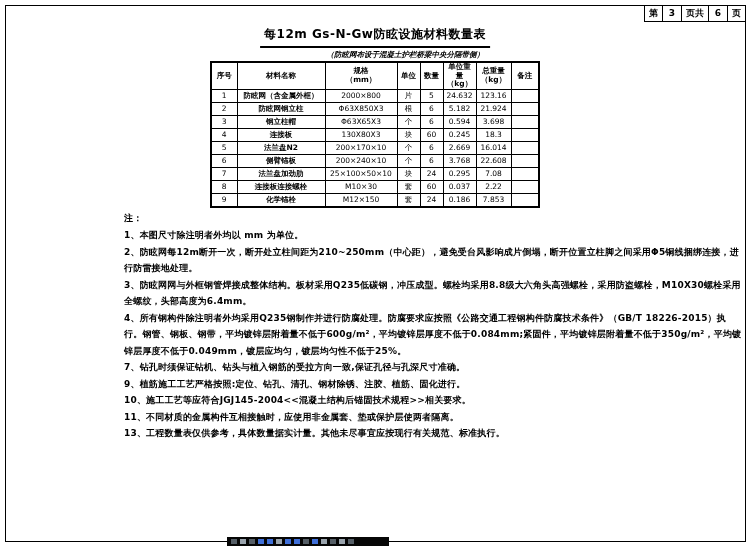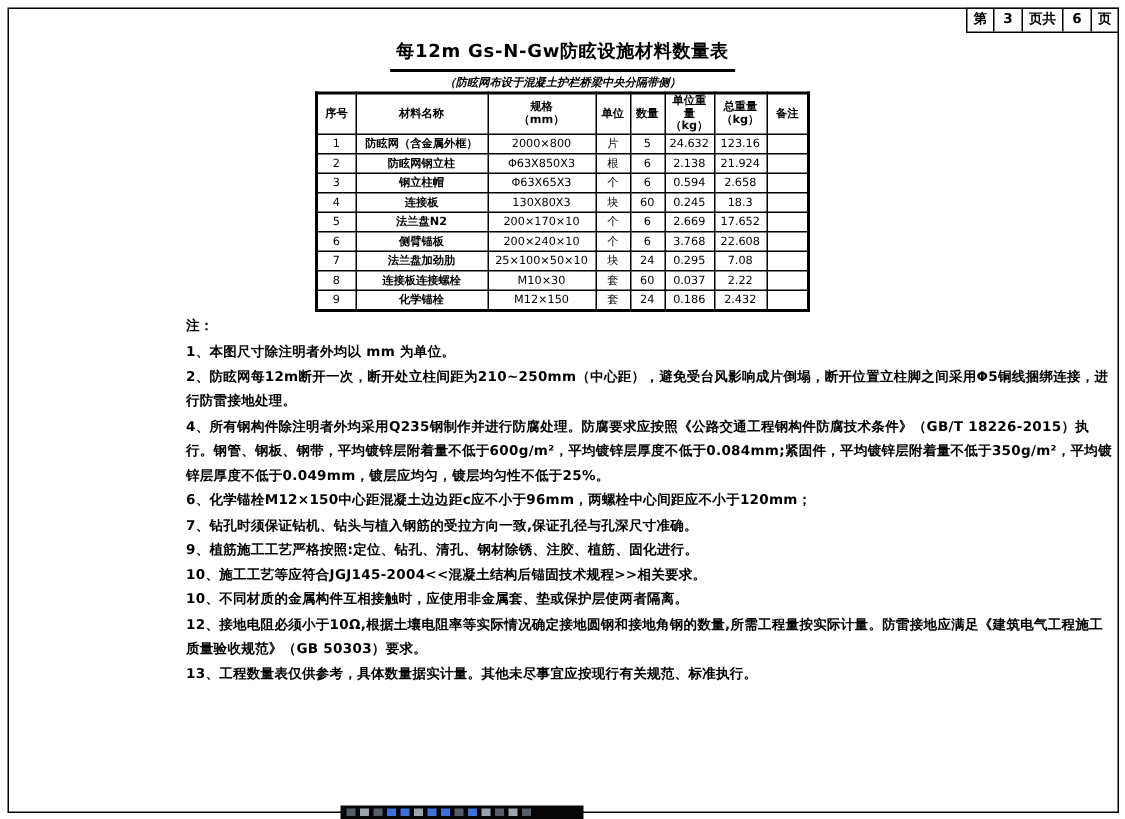--- a/index.html
+++ b/index.html
@@ -5,21 +5,21 @@
   html,body{margin:0;padding:0;background:#e8e8e8;}
   .sheet{position:relative;width:750px;height:546px;background:#ffffff;overflow:hidden;
          color:#000;font-family:"DejaVu Sans",sans-serif;}
   .frame{position:absolute;left:5px;top:5px;right:4px;bottom:4px;border:1px solid #000;pointer-events:none;}
   .pagebox{position:absolute;top:5px;right:4px;height:15px;display:flex;align-items:stretch;
            border:1px solid #000;background:#fff;font-size:9px;font-weight:bold;line-height:14px;}
   .pb-cell{padding:0 4px;border-left:1px solid #000;white-space:nowrap;}
   .pb-cell:first-child{border-left:none;}
   .pb-num{min-width:10px;text-align:center;}
 
-  .title-block{position:absolute;top:26px;left:50%;transform:translateX(-50%);text-align:center;}
+  .title-block{position:absolute;top:26px;left:50%;transform:translateX(-50%);text-align:right;}
   .doc-title{display:block;font-size:12px;font-weight:bold;letter-spacing:.5px;
              padding:0 4px 3px;border-bottom:2px solid #000;white-space:nowrap;}
   .doc-subtitle{display:block;font-size:7.5px;font-weight:bold;padding:2px 6px 2px;
                 border-bottom:1.5px solid #000;white-space:nowrap;font-style:italic;}
 
   table.materials{position:absolute;top:61px;left:50%;transform:translateX(-50%);
                   border-collapse:collapse;border:2px solid #000;font-size:7.5px;text-align:center;
                   background:#fff;}
   .materials th,.materials td{border:1px solid #000;padding:0 2px;height:12px;line-height:1.15;}
   .materials th{font-weight:bold;white-space:pre-line;height:22px;vertical-align:middle;}
@@ -93,33 +93,33 @@
           <td class="cell-total-weight">123.16</td>
           <td class="cell-remark"></td>
         </tr>
 
         <tr>
           <td class="cell-seq">2</td>
           <td class="cell-material-name">防眩网钢立柱</td>
           <td class="cell-spec">Φ63X850X3</td>
           <td class="cell-unit">根</td>
           <td class="cell-qty">6</td>
-          <td class="cell-unit-weight">2.138</td>
+          <td class="cell-unit-weight">5.182</td>
           <td class="cell-total-weight">21.924</td>
           <td class="cell-remark"></td>
         </tr>
 
         <tr>
           <td class="cell-seq">3</td>
           <td class="cell-material-name">钢立柱帽</td>
           <td class="cell-spec">Φ63X65X3</td>
           <td class="cell-unit">个</td>
           <td class="cell-qty">6</td>
           <td class="cell-unit-weight">0.594</td>
-          <td class="cell-total-weight">2.658</td>
+          <td class="cell-total-weight">3.698</td>
           <td class="cell-remark"></td>
         </tr>
 
         <tr>
           <td class="cell-seq">4</td>
           <td class="cell-material-name">连接板</td>
           <td class="cell-spec">130X80X3</td>
           <td class="cell-unit">块</td>
           <td class="cell-qty">60</td>
           <td class="cell-unit-weight">0.245</td>
@@ -127,21 +127,21 @@
           <td class="cell-remark"></td>
         </tr>
 
         <tr>
           <td class="cell-seq">5</td>
           <td class="cell-material-name">法兰盘N2</td>
           <td class="cell-spec">200×170×10</td>
           <td class="cell-unit">个</td>
           <td class="cell-qty">6</td>
           <td class="cell-unit-weight">2.669</td>
-          <td class="cell-total-weight">17.652</td>
+          <td class="cell-total-weight">16.014</td>
           <td class="cell-remark"></td>
         </tr>
 
         <tr>
           <td class="cell-seq">6</td>
           <td class="cell-material-name">侧臂锚板</td>
           <td class="cell-spec">200×240×10</td>
           <td class="cell-unit">个</td>
           <td class="cell-qty">6</td>
           <td class="cell-unit-weight">3.768</td>
@@ -171,50 +171,49 @@
           <td class="cell-remark"></td>
         </tr>
 
         <tr>
           <td class="cell-seq">9</td>
           <td class="cell-material-name">化学锚栓</td>
           <td class="cell-spec">M12×150</td>
           <td class="cell-unit">套</td>
           <td class="cell-qty">24</td>
           <td class="cell-unit-weight">0.186</td>
-          <td class="cell-total-weight">2.432</td>
+          <td class="cell-total-weight">7.853</td>
           <td class="cell-remark"></td>
         </tr>
       </tbody>
   </table>
 
   <div class="notes">
     <div class="notes-label">注：</div>
     <div>
 
         <div class="note">1、本图尺寸除注明者外均以 mm 为单位。</div>
 
         <div class="note">2、防眩网每12m断开一次，断开处立柱间距为210~250mm（中心距），避免受台风影响成片倒塌，断开位置立柱脚之间采用Φ5铜线捆绑连接，进行防雷接地处理。</div>
 
+        <div class="note">3、防眩网网与外框钢管焊接成整体结构。板材采用Q235低碳钢，冲压成型。螺栓均采用8.8级大六角头高强螺栓，采用防盗螺栓，M10X30螺栓采用全螺纹，头部高度为6.4mm。</div>
 
         <div class="note">4、所有钢构件除注明者外均采用Q235钢制作并进行防腐处理。防腐要求应按照《公路交通工程钢构件防腐技术条件》（GB/T 18226-2015）执行。钢管、钢板、钢带，平均镀锌层附着量不低于600g/m²，平均镀锌层厚度不低于0.084mm;紧固件，平均镀锌层附着量不低于350g/m²，平均镀锌层厚度不低于0.049mm，镀层应均匀，镀层均匀性不低于25%。</div>
 
 
-        <div class="note">6、化学锚栓M12×150中心距混凝土边边距c应不小于96mm，两螺栓中心间距应不小于120mm；</div>
 
         <div class="note">7、钻孔时须保证钻机、钻头与植入钢筋的受拉方向一致,保证孔径与孔深尺寸准确。</div>
 
 
         <div class="note">9、植筋施工工艺严格按照:定位、钻孔、清孔、钢材除锈、注胶、植筋、固化进行。</div>
 
         <div class="note">10、施工工艺等应符合JGJ145-2004&lt;&lt;混凝土结构后锚固技术规程&gt;&gt;相关要求。</div>
 
-        <div class="note">10、不同材质的金属构件互相接触时，应使用非金属套、垫或保护层使两者隔离。</div>
-
-        <div class="note">12、接地电阻必须小于10Ω,根据土壤电阻率等实际情况确定接地圆钢和接地角钢的数量,所需工程量按实际计量。防雷接地应满足《建筑电气工程施工质量验收规范》（GB 50303）要求。</div>
+        <div class="note">11、不同材质的金属构件互相接触时，应使用非金属套、垫或保护层使两者隔离。</div>
+
 
         <div class="note">13、工程数量表仅供参考，具体数量据实计量。其他未尽事宜应按现行有关规范、标准执行。</div>
       </div>
   </div>
 
   <div class="bottom-bar">
     <span class="glyph dim"></span>
     <span class="glyph"></span>
     <span class="glyph dim"></span>
     <span class="glyph blue"></span>

